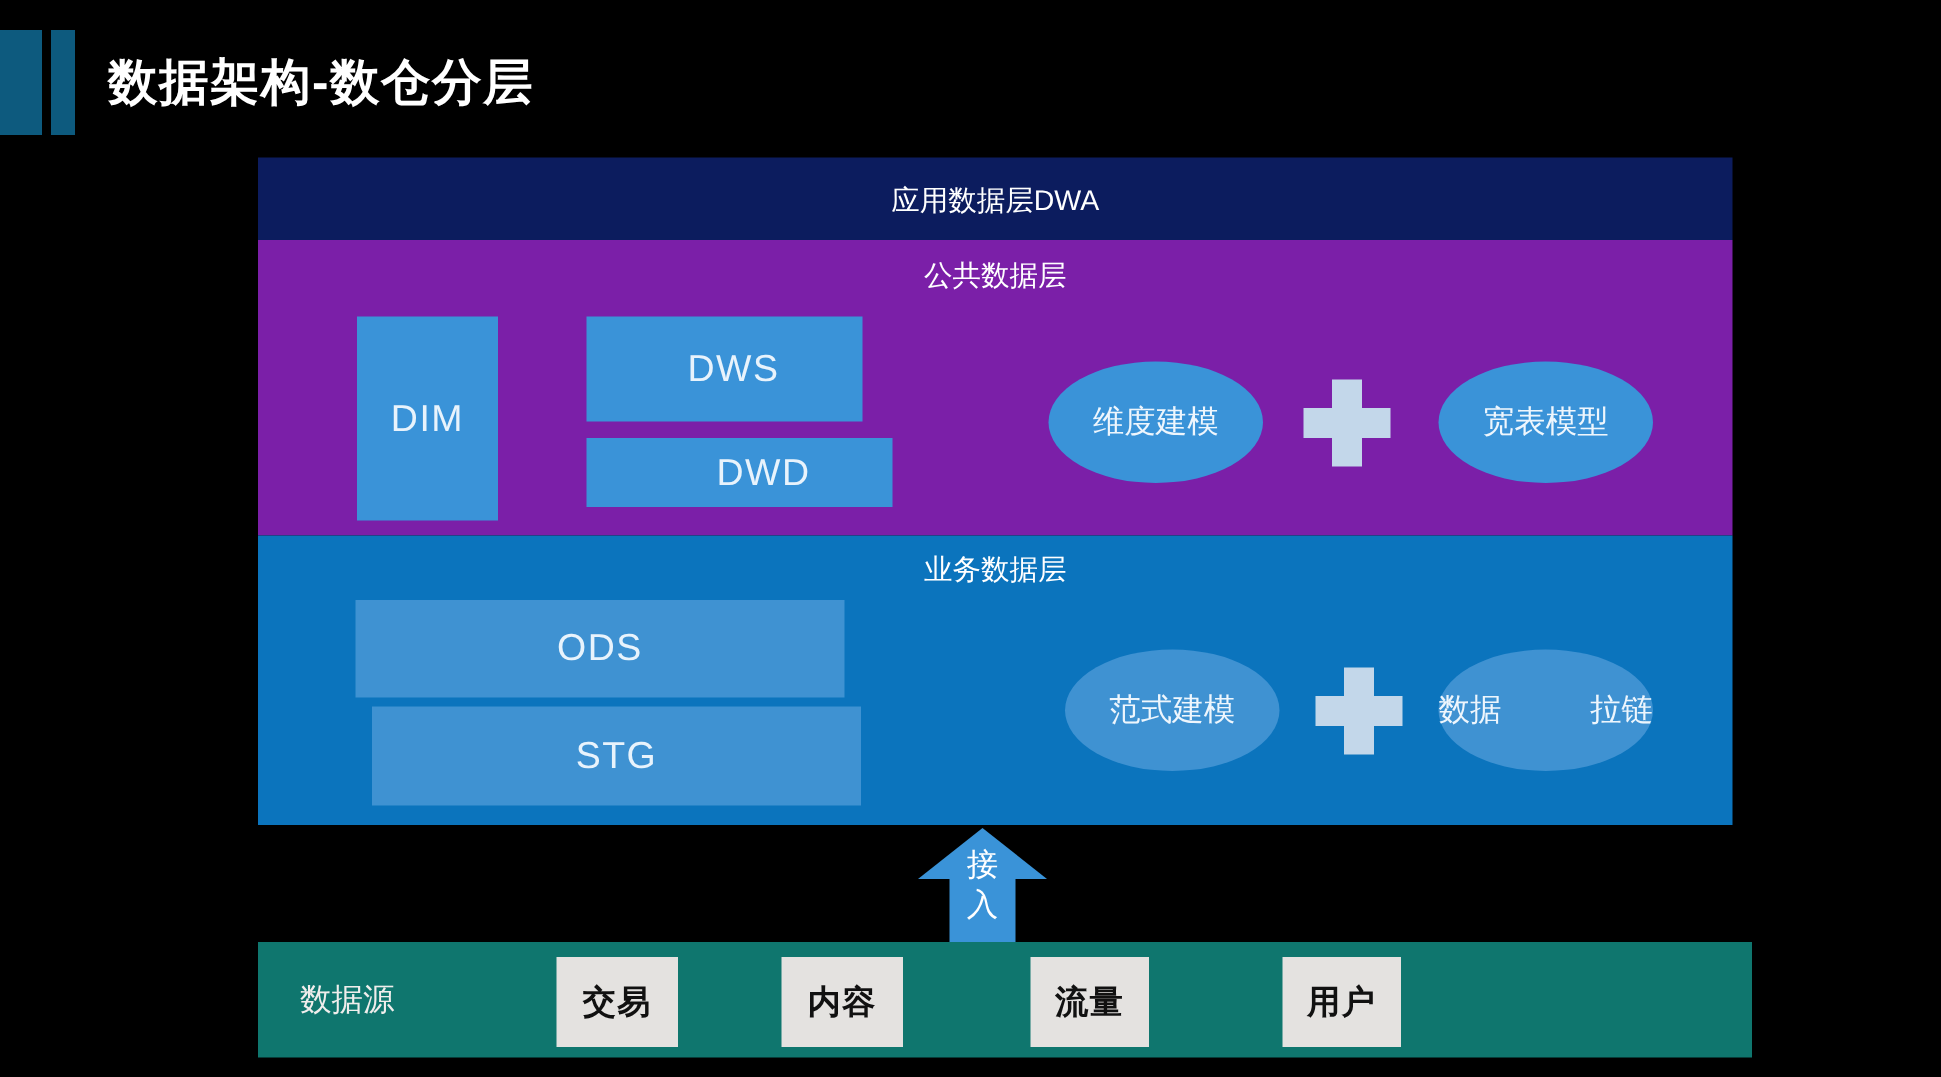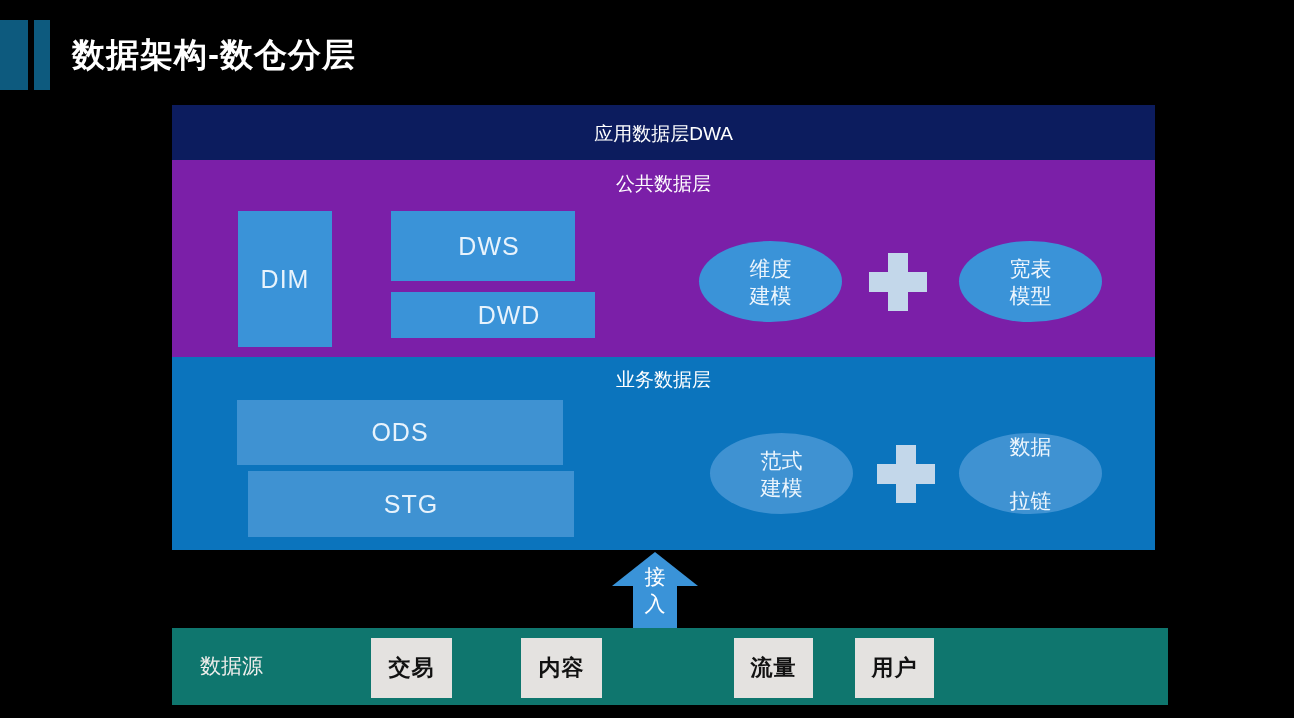--- a/index.html
+++ b/index.html
@@ -129,21 +129,21 @@
     width: 326px;
     height: 66px;
     background: #3f92d2;
   }
 
   
   .ellipse {
     position: absolute;
     border-radius: 50%;
     display: flex;
-    flex-direction: column;
+    flex-direction: row;
     align-items: center;
     justify-content: center;
     color: #eef6fd;
     font-size: 21px;
     line-height: 27px;
     text-align: center;
   }
   .ellipse span { display: block; }
   #ell-dimension-model {
     left: 527px;  
@@ -264,21 +264,21 @@
     color: #111111;
     display: flex;
     align-items: center;
     justify-content: center;
     font-size: 22px;
     font-weight: bold;
     letter-spacing: 1px;
   }
   #source-box-0 { left: 199px; width: 81px; }  
   #source-box-1 { left: 349px; width: 81px; }  
-  #source-box-2 { left: 515px; width: 79px; margin-left: 47px; }  
+  #source-box-2 { left: 515px; width: 79px; }  
   #source-box-3 { left: 683px; width: 79px; }  
 </style>
 </head>
 <body>
 
 <div id="slide">
 
   <div id="title-accent-wide"></div>
   <div id="title-accent-narrow"></div>
   <div id="slide-title">数据架构-数仓分层</div>

